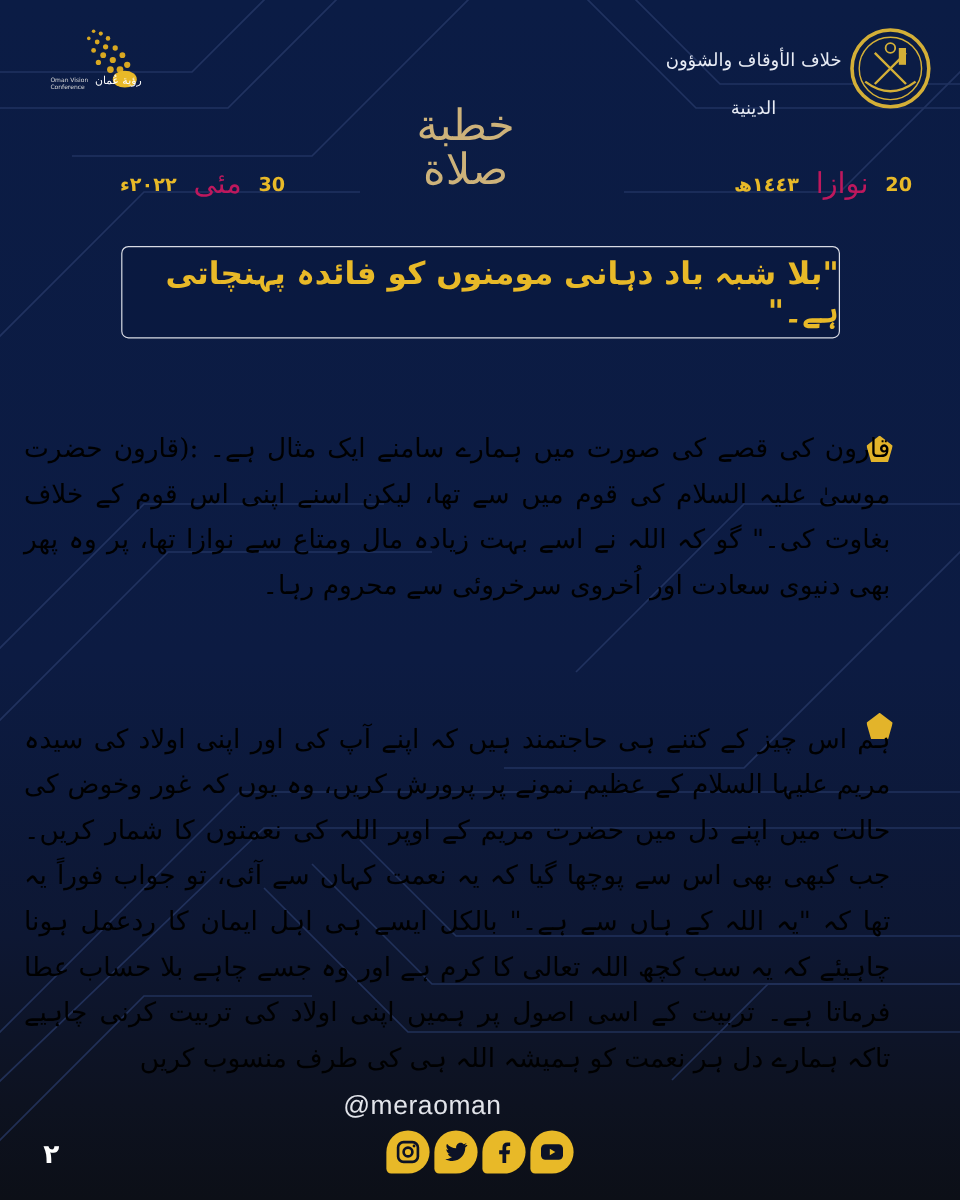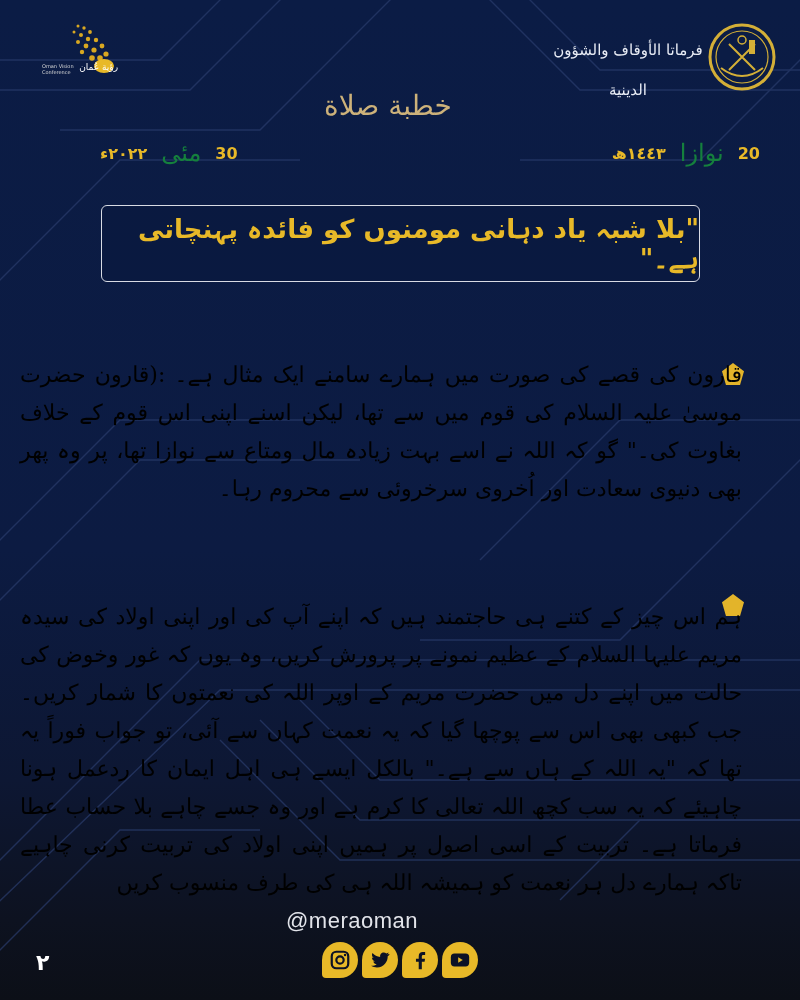--- a/index.html
+++ b/index.html
@@ -14,30 +14,30 @@
     
     .vision-logo { left: 18px; top: 14px; width: 130px; height: 70px; }
     
     .ministry-name { left: 548px; top: 30px; width: 160px; height: 40px; color: #e8ecf5; font-size: 15px;
       font-family: "DejaVu Serif", serif; direction: rtl; text-align: center; line-height: 40px; letter-spacing: -0.5px; }
     .emblem { left: 707px; top: 22px; width: 70px; height: 70px; }
 
     
     .title-callig { left: 318px; top: 88px; width: 140px; height: 80px; color: #cdb27a;
       font-family: "DejaVu Serif", serif; direction: rtl; text-align: center; }
-    .title-callig .l1 { font-size: 28px; line-height: 36px; display: block; }
+    .title-callig .l1 { font-size: 36px; line-height: 36px; display: block; }
     .title-callig .l2 { font-size: 30px; line-height: 38px; display: block; }
 
     
     .date-row { top: 136px; height: 34px; display: flex; align-items: center; gap: 14px; direction: rtl;
       font-family: "DejaVu Sans", sans-serif; }
     .date-hijri { right: 40px; }
     .date-greg { left: 100px; }
     .num { color: #e8b928; font-size: 16px; font-weight: bold; }
-    .word { color: #15803d; font-size: 24px; font-family: Liberation Serif, serif; }
+    .word { color: #be185d; font-size: 24px; font-family: Liberation Serif, serif; }
 
     
     .quote-box { left: 101px; top: 205px; width: 597px; height: 75px; border: 1.5px solid #d8dbe4; border-radius: 6px;
       background: rgba(9, 24, 62, 0.55); display: flex; align-items: center; justify-content: center; }
     .quote-text { color: #e8b928; font-size: 26px; font-weight: bold; direction: rtl; font-family: "DejaVu Sans", sans-serif; }
 
     
     .para { color: #000000; direction: rtl; text-align: justify; font-family: "DejaVu Serif", serif;
       font-size: 22px; line-height: 38px; }
     .para-1 { right: 58px; top: 356px; width: 722px; }
@@ -101,21 +101,21 @@
         <circle cx="84" cy="32" r="2.4"></circle>
         <circle cx="88" cy="40" r="2.6"></circle>
     </g>
     <ellipse cx="86" cy="52" rx="10" ry="7" fill="#e8b928"></ellipse>
     <text x="100" y="56" fill="#ffffff" font-size="9" font-family="DejaVu Sans, sans-serif" direction="rtl">رؤية عُمان</text>
     <text x="24" y="54" fill="#d9d9d9" font-size="5" font-family="DejaVu Sans, sans-serif">Oman Vision</text>
     <text x="24" y="60" fill="#d9d9d9" font-size="5" font-family="DejaVu Sans, sans-serif">Conference</text>
   </svg>
 </div>
 
-<div class="abs ministry-name">فرماتا الأوقاف والشؤون الدينية</div>
+<div class="abs ministry-name">خلاف الأوقاف والشؤون الدينية</div>
 <div class="abs emblem">
   <svg width="70" height="70" viewBox="0 0 70 70">
     <circle cx="35" cy="35" r="32" fill="#0b1c45" stroke="#d4af37" stroke-width="3"></circle>
     <circle cx="35" cy="35" r="26" fill="none" stroke="#d4af37" stroke-width="1.2"></circle>
     <path d="M14 46 Q35 62 56 46" fill="none" stroke="#d4af37" stroke-width="2"></path>
     <path d="M22 22 L48 48 M48 22 L22 48" stroke="#d4af37" stroke-width="2"></path>
     <rect x="42" y="18" width="6" height="14" fill="#d4af37"></rect>
     <circle cx="35" cy="18" r="4" fill="none" stroke="#d4af37" stroke-width="1.5"></circle>
   </svg>
 </div>

